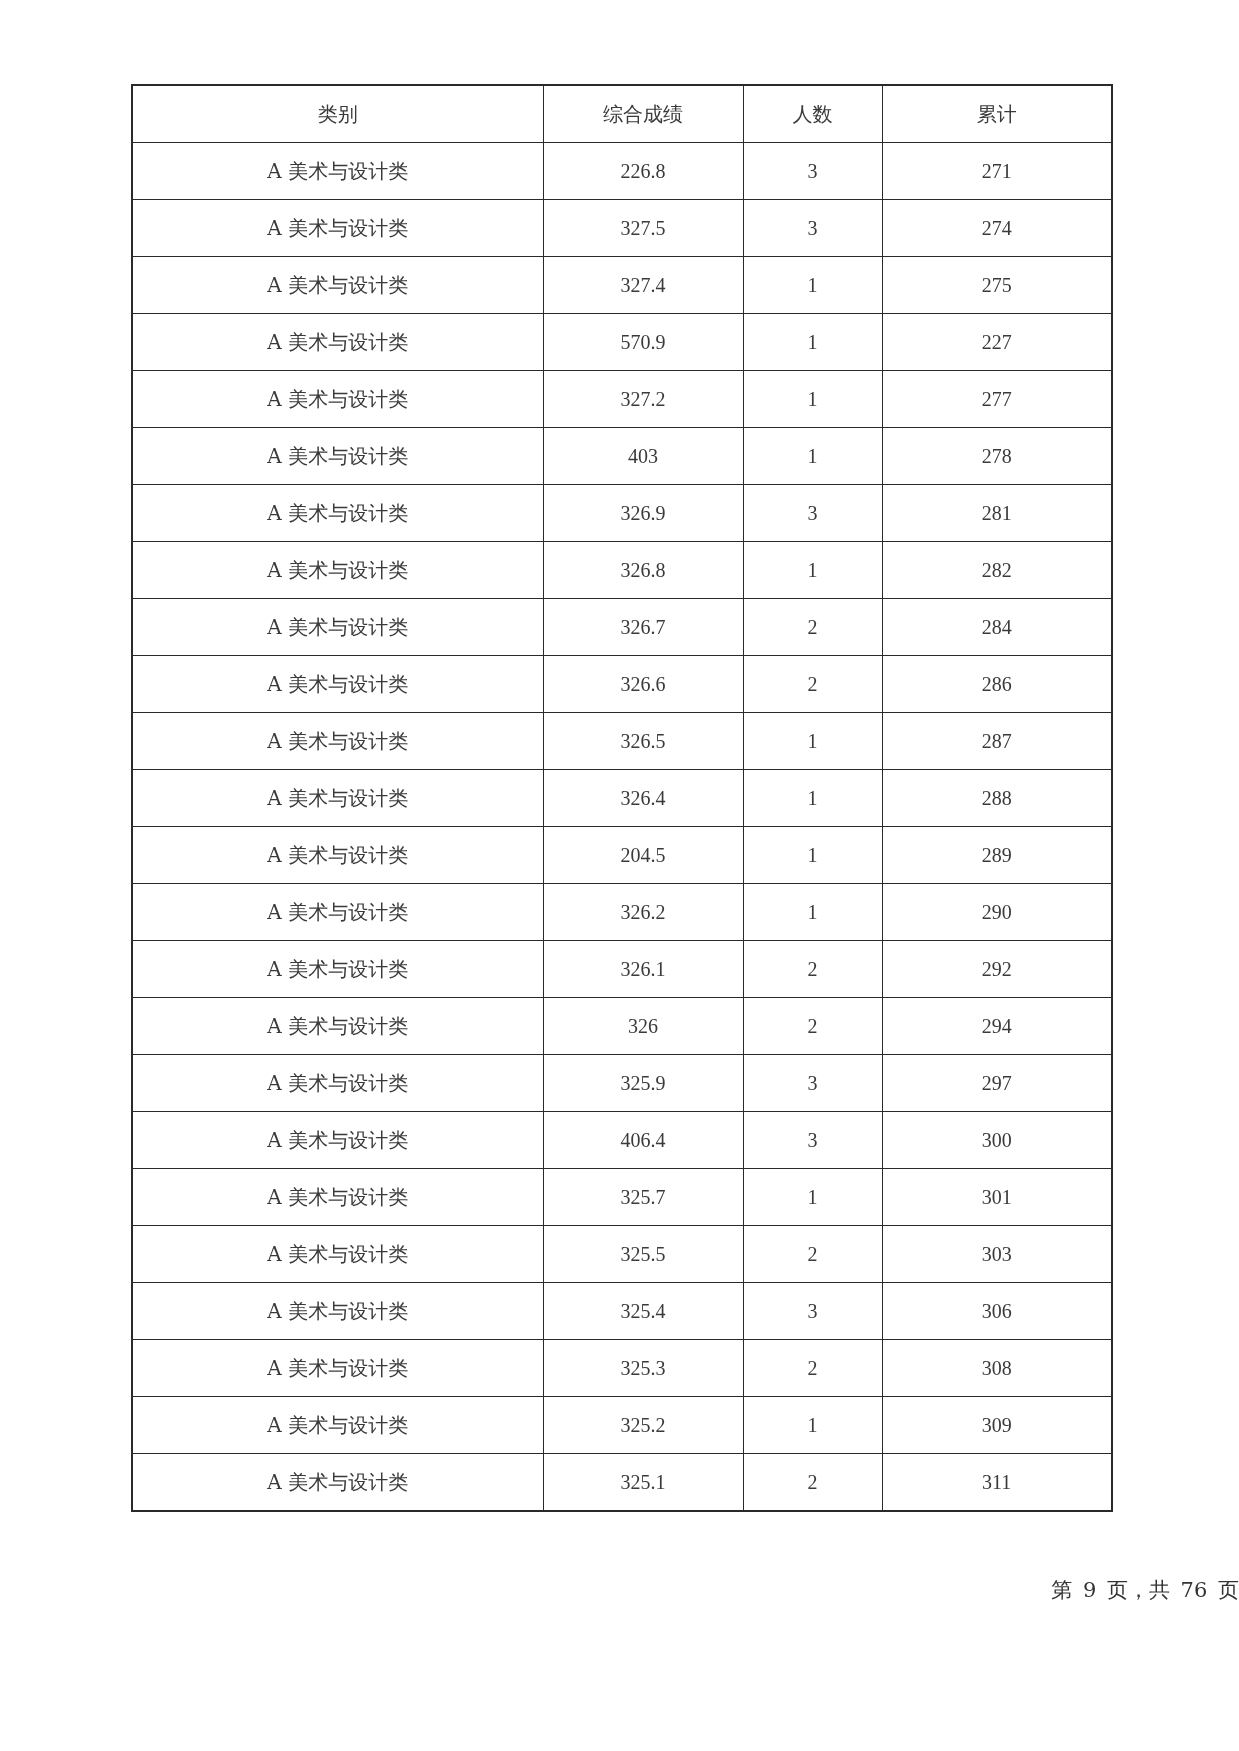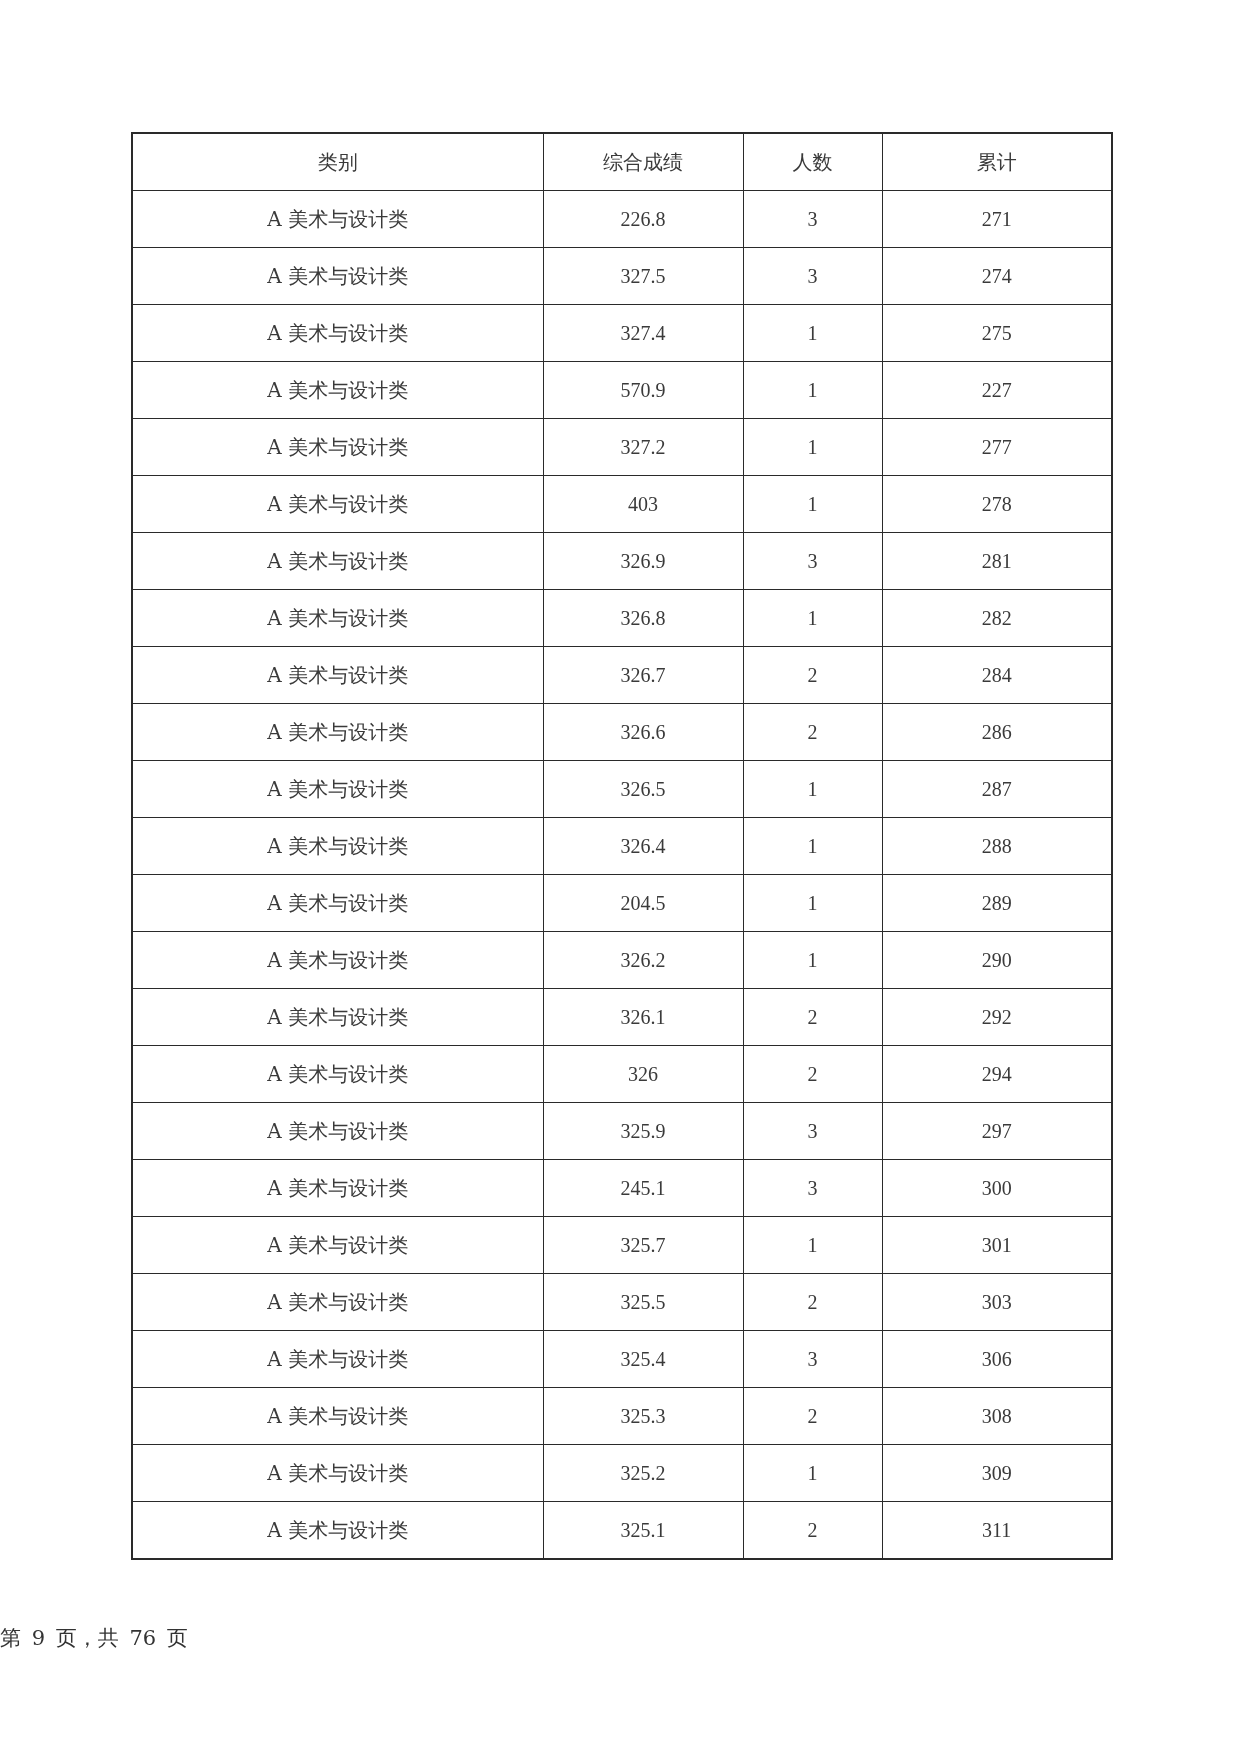--- a/index.html
+++ b/index.html
@@ -1,25 +1,25 @@
 <!DOCTYPE html>
 <html><head>
 <meta charset="utf-8">
 <style>
   html, body { margin: 0; padding: 0; background: #ffffff; }
   body { width: 1239px; height: 1751px; position: relative; overflow: hidden;
          font-family: "DejaVu Serif", "Liberation Serif", serif; color: #333333; }
-  .page { position: absolute; left: 0; top: 0; width: 1239px; height: 1382px; margin-top: 48px; }
+  .page { position: absolute; left: 0; top: 0; width: 1239px; height: 1382px; }
   table.scores { position: absolute; left: 131px; top: 84px; width: 980px;
                  border-collapse: collapse; table-layout: fixed; border: 2px solid #2a2a2a; }
   table.scores th, table.scores td { border: 1.6px solid #2a2a2a; height: 56px; padding: 0;
                  text-align: center; vertical-align: middle; font-size: 20px; font-weight: normal; color: #3a3a3a; }
   col.c1 { width: 411px; } col.c2 { width: 200px; } col.c3 { width: 139px; } col.c4 { width: 230px; }
   .num { font-family: "Liberation Serif", "DejaVu Serif", serif; font-size: 21px; }
-  .footer { position: absolute; left: 0; width: 1239px; top: 1576px; text-align: left;
+  .footer { position: absolute; left: 0; width: 1239px; top: 1576px; text-align: right;
             font-size: 21px; color: #333333; word-spacing: 4px; }
 </style>
 </head>
 <body>
 
 <div class="page">
   <table class="scores">
     <colgroup>
         <col class="c1">
         <col class="c2">
@@ -132,21 +132,21 @@
           <td class="num">294</td>
         </tr>
         <tr>
           <td>A 美术与设计类</td>
           <td class="num">325.9</td>
           <td class="num">3</td>
           <td class="num">297</td>
         </tr>
         <tr>
           <td>A 美术与设计类</td>
-          <td class="num">245.1</td>
+          <td class="num">406.4</td>
           <td class="num">3</td>
           <td class="num">300</td>
         </tr>
         <tr>
           <td>A 美术与设计类</td>
           <td class="num">325.7</td>
           <td class="num">1</td>
           <td class="num">301</td>
         </tr>
         <tr>

